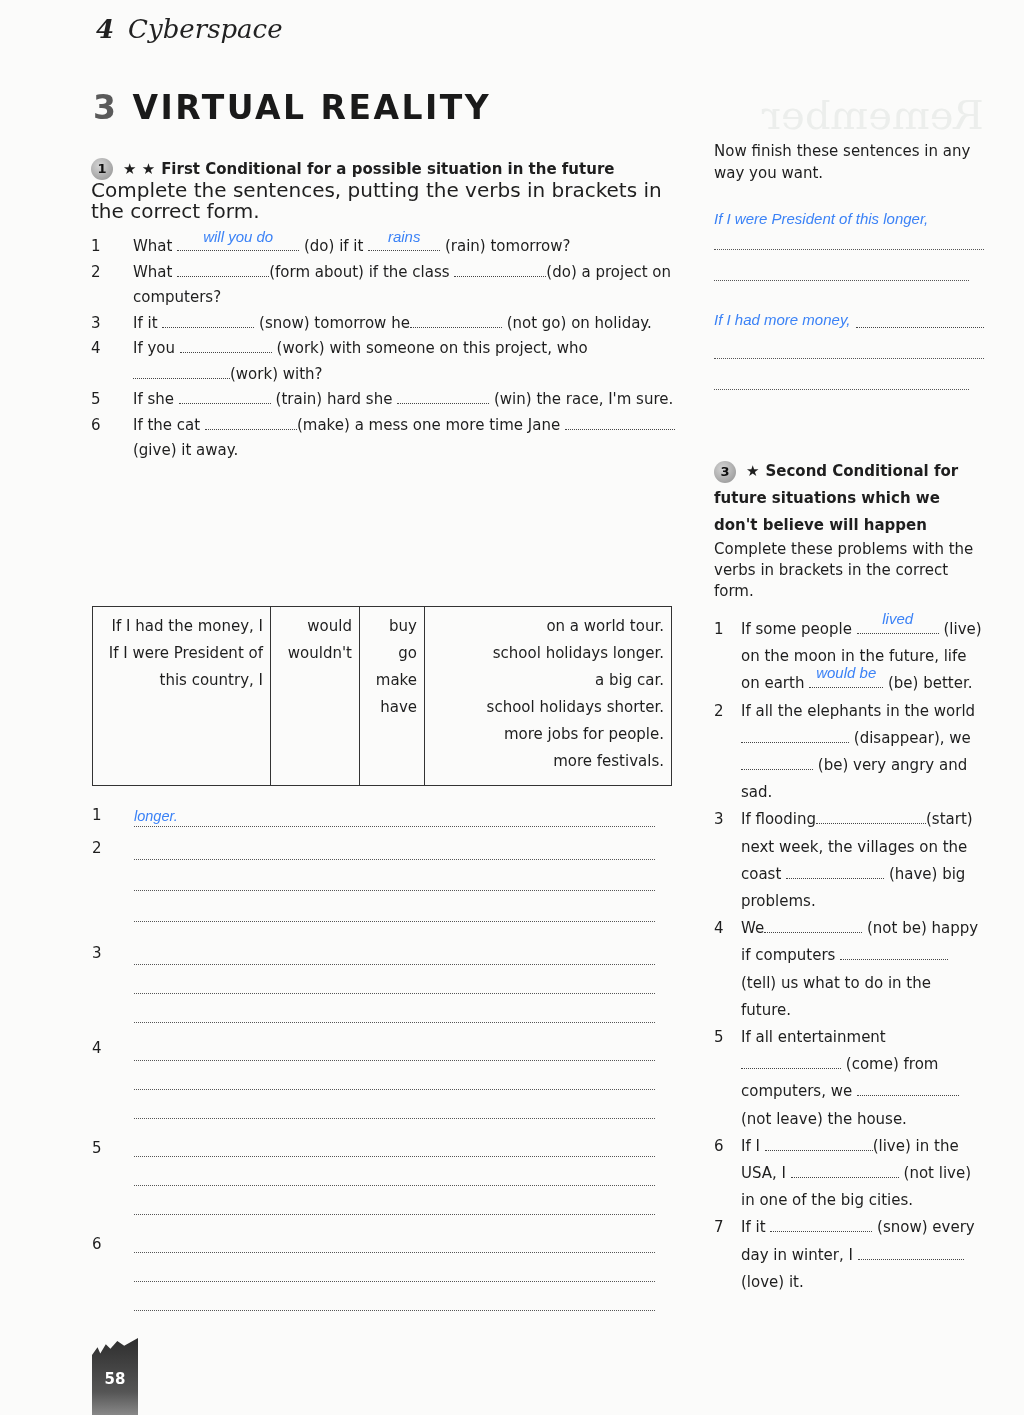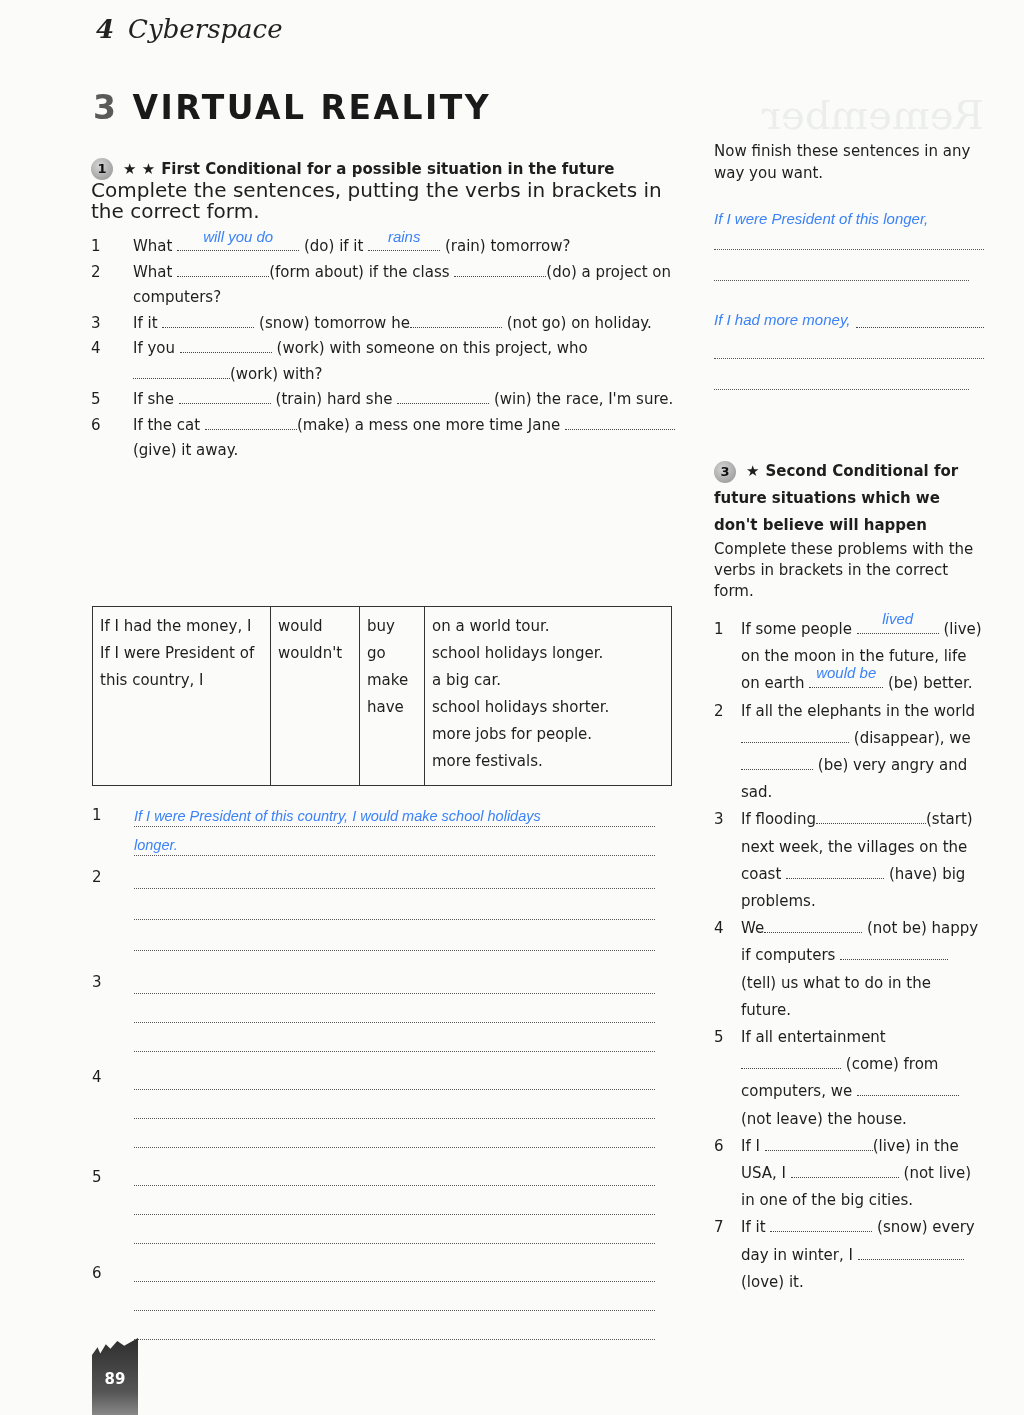--- a/index.html
+++ b/index.html
@@ -23,21 +23,21 @@
   .ex-instr { font-size: 20px; line-height: 21px; }
 
   .left-col { left: 91px; width: 585px; }
   .q { position: relative; font-size: 15px; line-height: 25.5px; padding-left: 42px; }
   .q .qn { position: absolute; left: 0; top: 0; }
   .blank { display: inline-block; border-bottom: 1.5px dotted #444; height: 16px; vertical-align: baseline; position: relative; }
   .hand { font-family: Liberation Sans, sans-serif; font-style: italic; color: #3b82f6; font-size: 15px; }
   .blank .hand { position:absolute; left:0; right:0; bottom: 1px; text-align:center; }
 
   table.sub { border-collapse: collapse; font-size: 15px; }
-  table.sub td { border: 1.5px solid #333; vertical-align: top; padding: 6px 7px; line-height: 27px; }
+  table.sub td { border: 1.5px solid #333; vertical-align: top; padding: 6px 7px; line-height: 27px; text-align: right; }
 
   .wline { border-bottom: 1.5px dotted #555; height: 26px; }
   .wq { position: relative; padding-left: 42px; }
   .wq .qn { position:absolute; left: 0; font-size: 15px; }
 
   .right-col { left: 714px; width: 270px; }
   .rq { position: relative; padding-left: 27px; font-size: 15px; line-height: 27.2px; }
   .rq .qn { position: absolute; left: 0; top: 0; }
 
   .page-num { left: 92px; top: 1338px; width: 46px; height: 77px; background: linear-gradient(180deg, #2e2e2e, #555 70%, #888); clip-path: polygon(0 22%, 12% 12%, 18% 20%, 30% 8%, 40% 14%, 55% 4%, 70% 10%, 100% 0, 100% 100%, 0 100%); color: #fff; font-weight: bold; font-size: 15px; display:flex; align-items:center; justify-content:center; padding-top: 4px; box-sizing: border-box; }
@@ -140,23 +140,20 @@
       <div>more jobs for people.</div>
       <div>more festivals.</div>
     </td>
   </tr>
 </tbody>
   </table>
 
 <div class="abs" style="left:92px; top:798px; width:563px;">
   <div class="wq">
     <span class="qn" style="top:8px">1</span>
-    <div class="wline" style="height:28px; position:relative;">
-        <span class="hand" style="position:absolute; left:0; bottom:2px; white-space:nowrap; font-size:14.5px;">If I were President of this country, I would make school holidays</span>
-      </div>
     <div class="wline" style="height:28px; position:relative;">
         <span class="hand" style="position:absolute; left:0; bottom:2px; font-size:14.5px;">longer.</span>
       </div>
   </div>
 
   <div class="wq" style="margin-top:6px">
     <span class="qn" style="top:6px">2</span>
     <div class="wline"></div>
     <div class="wline" style="height:30px"></div>
     <div class="wline" style="height:30px"></div>
@@ -263,14 +260,14 @@
     <span class="qn">7</span>
     <span>If it</span>
     <span class="blank" style="width:102px"></span>
     <span>(snow) every day in winter, I</span>
     <span class="blank" style="width:106px"></span>
     <span>(love) it.</span>
   </div>
 </div>
 
 <div class="abs page-num">
-  <span>89</span>
+  <span>58</span>
 </div>
 
 </body></html>

